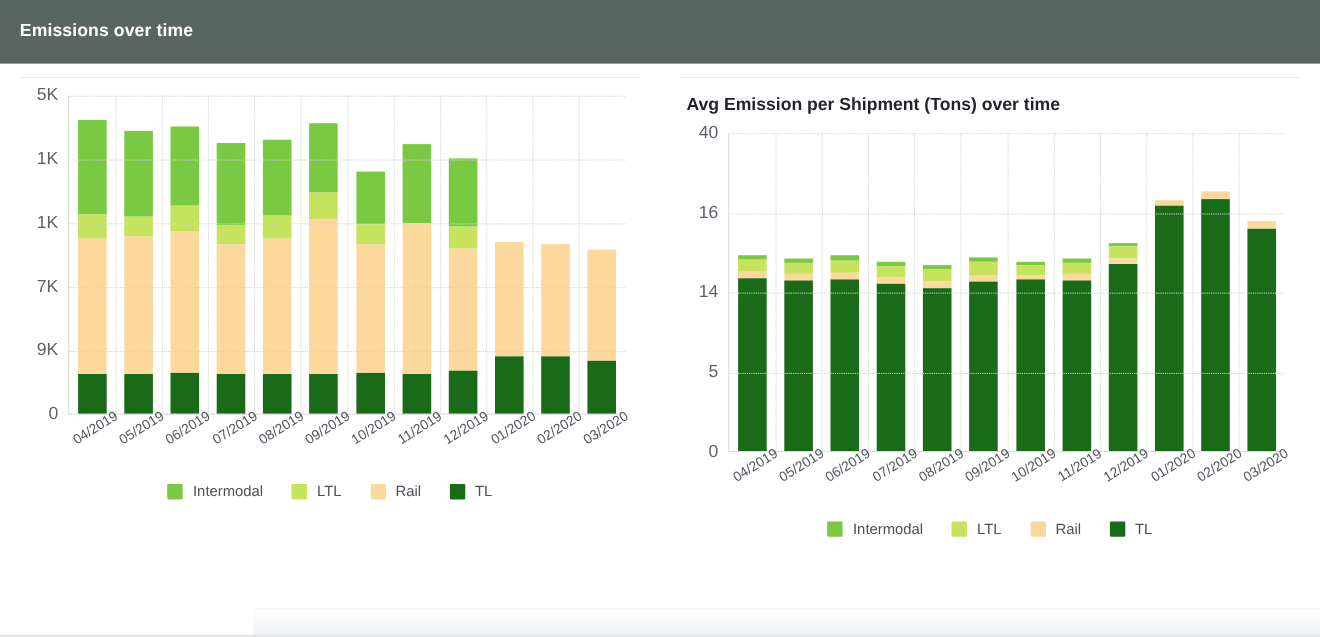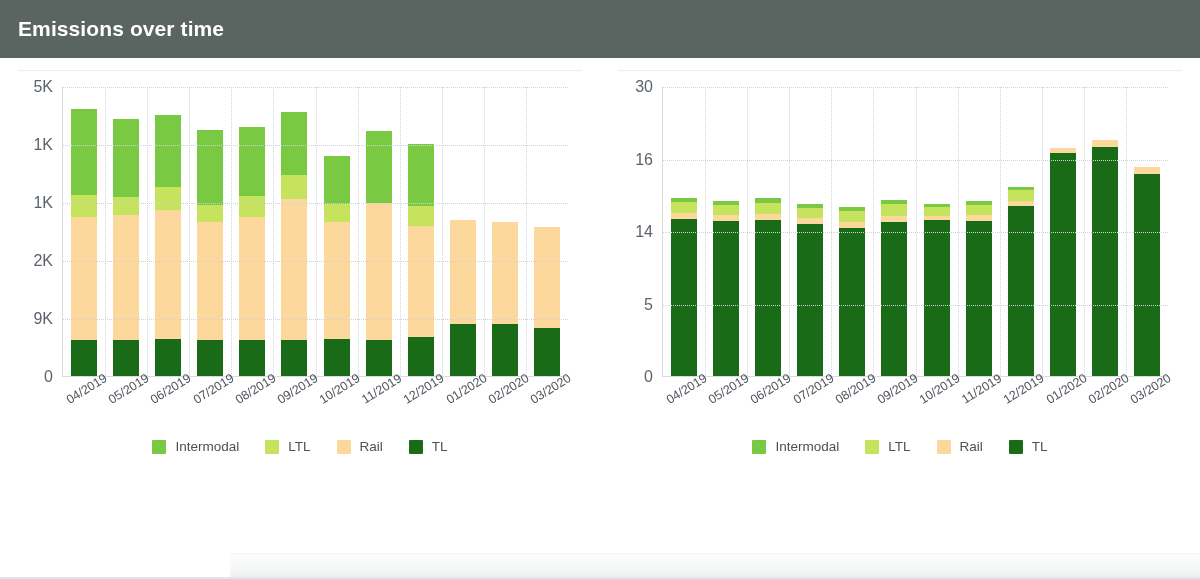--- a/index.html
+++ b/index.html
@@ -15,21 +15,21 @@
   
   #app-header {
     height: 58px;
     background: #5a6460;
     display: flex;
     align-items: center;
     padding: 0 18px;
   }
   #app-header .title {
     color: #ffffff;
-    font-size: 21px;
+    font-size: 16px;
     font-weight: bold;
     letter-spacing: .1px;
   }
 
   
   #content {
     position: relative;
     height: 521px;
     background: #ffffff;
   }
@@ -236,21 +236,21 @@
               </div>
               <div class="bar" title="03/2020">
                 <div class="seg" style="height: 47.56px; background: rgb(26, 107, 24);"></div>
                 <div class="seg" style="height: 101.5px; background: rgb(252, 216, 156);"></div>
               </div>
             </div>
         <div class="ytick" style="top: 290px;">0</div>
             <div class="gridline" style="top: 232px;"></div>
             <div class="ytick" style="top: 232px;">9K</div>
             <div class="gridline" style="top: 174px;"></div>
-            <div class="ytick" style="top: 174px;">2K</div>
+            <div class="ytick" style="top: 174px;">7K</div>
             <div class="gridline" style="top: 116px;"></div>
             <div class="ytick" style="top: 116px;">1K</div>
             <div class="gridline" style="top: 58px;"></div>
             <div class="ytick" style="top: 58px;">1K</div>
             <div class="gridline" style="top: 0px;"></div>
             <div class="ytick" style="top: 0px;">5K</div>
             <div class="vgridline" style="left: 8.33333%;"></div>
             <div class="vgridline" style="left: 16.6667%;"></div>
             <div class="vgridline" style="left: 25%;"></div>
             <div class="vgridline" style="left: 33.3333%;"></div>
@@ -292,20 +292,21 @@
           </div>
           <div class="legend-item">
             <span class="swatch" style="background: rgb(26, 107, 24);"></span>
             <span>TL</span>
           </div>
         </div>
     </div>
 
     <div class="chart-card">
       <div class="card-rule"></div>
+      <div class="chart-title">Avg Emission per Shipment (Tons) over time</div>
       <div class="plot-wrap">
         <div class="plot" id="plot-1">
           <div class="bars" id="bars-1">
               <div class="bar" title="04/2019">
                 <div class="seg" style="height: 156.6px; background: rgb(26, 107, 24);"></div>
                 <div class="seg" style="height: 6.525px; background: rgb(252, 216, 156);"></div>
                 <div class="seg" style="height: 10.875px; background: rgb(197, 227, 92);"></div>
                 <div class="seg" style="height: 4.35px; background: rgb(122, 201, 67);"></div>
               </div>
               <div class="bar" title="05/2019">
@@ -370,21 +371,21 @@
               </div>
             </div>
         <div class="ytick" style="top: 290px;">0</div>
             <div class="gridline" style="top: 217.5px;"></div>
             <div class="ytick" style="top: 217.5px;">5</div>
             <div class="gridline" style="top: 145px;"></div>
             <div class="ytick" style="top: 145px;">14</div>
             <div class="gridline" style="top: 72.5px;"></div>
             <div class="ytick" style="top: 72.5px;">16</div>
             <div class="gridline" style="top: 0px;"></div>
-            <div class="ytick" style="top: 0px;">30</div>
+            <div class="ytick" style="top: 0px;">40</div>
             <div class="vgridline" style="left: 8.33333%;"></div>
             <div class="vgridline" style="left: 16.6667%;"></div>
             <div class="vgridline" style="left: 25%;"></div>
             <div class="vgridline" style="left: 33.3333%;"></div>
             <div class="vgridline" style="left: 41.6667%;"></div>
             <div class="vgridline" style="left: 50%;"></div>
             <div class="vgridline" style="left: 58.3333%;"></div>
             <div class="vgridline" style="left: 66.6667%;"></div>
             <div class="vgridline" style="left: 75%;"></div>
             <div class="vgridline" style="left: 83.3333%;"></div>

